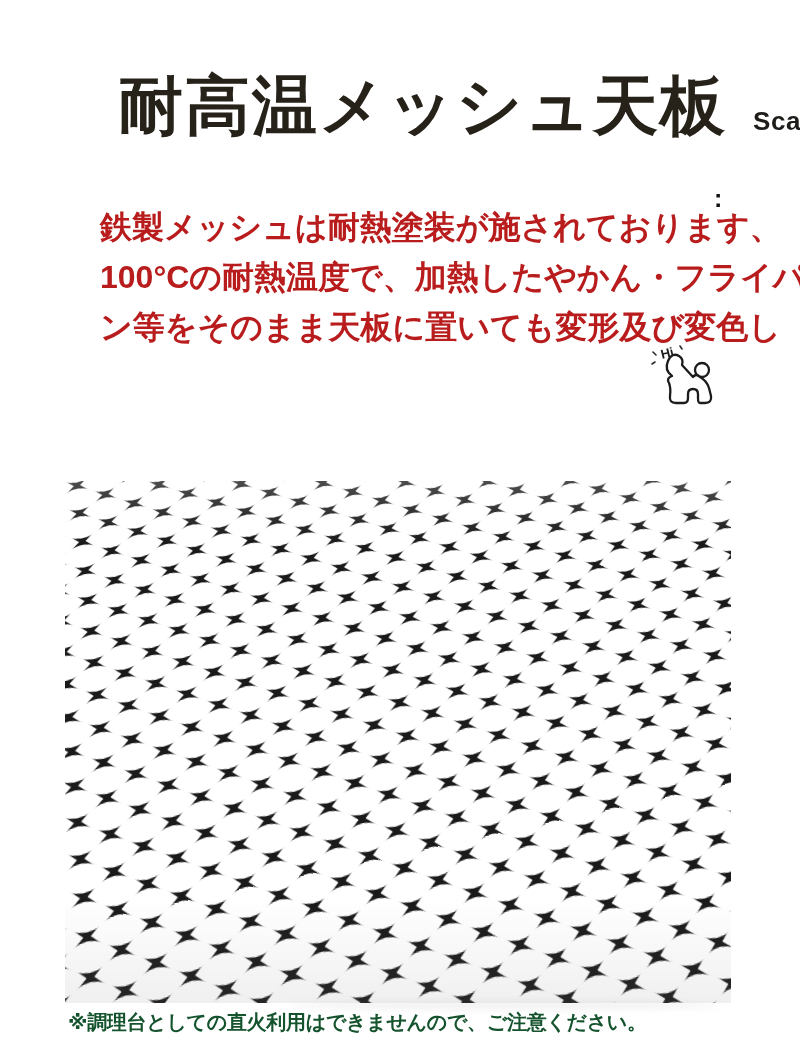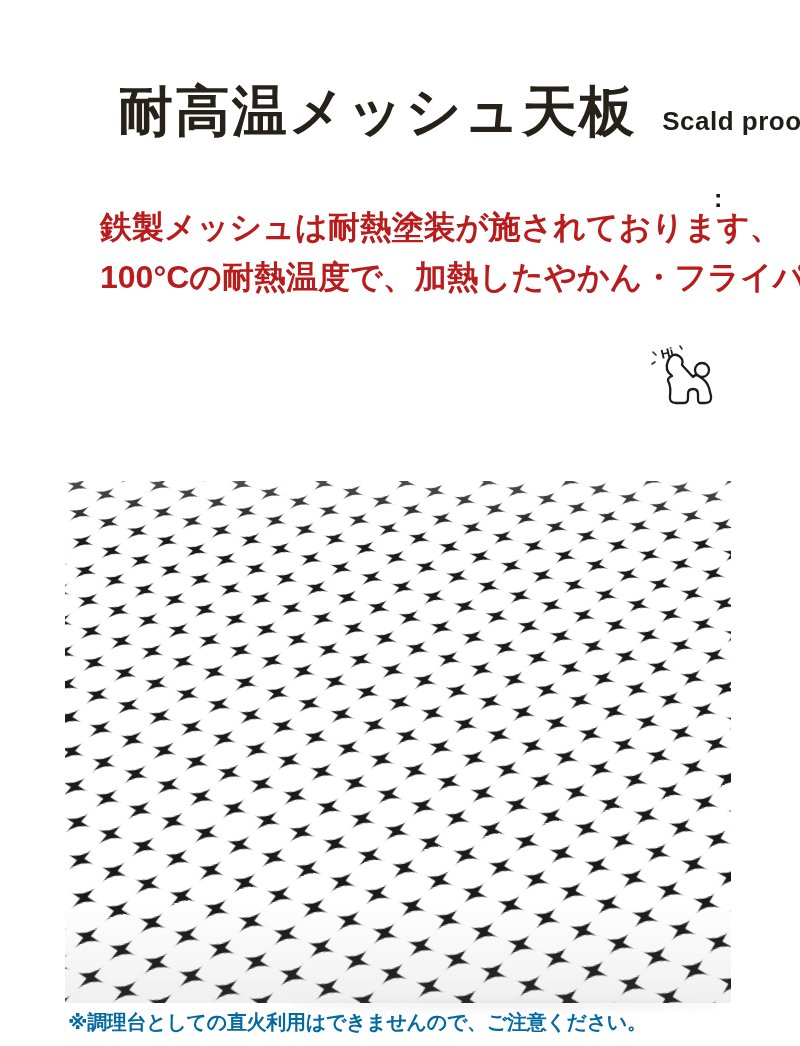--- a/index.html
+++ b/index.html
@@ -20,25 +20,26 @@
     position: absolute;
     left: 118px;
     top: 80px;
     display: flex;
     align-items: flex-end;
     gap: 26px;
     white-space: nowrap;
   }
   .page-title {
     margin: 0;
-    font-size: 55px;
+    font-size: 65px;
     line-height: 62px;
     font-weight: 700;
     letter-spacing: 2px;
     color: #272219;
+    font-family: Liberation Mono, monospace;
   }
   .page-subtitle {
     font-size: 26px;
     font-weight: 600;
     color: #1f1d1a;
     padding-bottom: 5px;
     letter-spacing: 0.5px;
   }
   .colon-mark {
     position: absolute;
@@ -104,39 +105,40 @@
     border-radius: 50%;
     filter: blur(3px);
   }
   .footnote {
     position: absolute;
     left: 68px;
     top: 1009px;
     font-size: 20px;
     font-weight: 600;
     letter-spacing: -0.3px;
-    color: #0369a1;
+    color: #14532d;
     white-space: nowrap;
   }
 </style>
 </head>
 <body>
 
 <div class="page">
 
   <div class="title-row">
     <h1 class="page-title">耐高温メッシュ天板</h1>
     <span class="page-subtitle">Scald proof</span>
   </div>
 
   <span class="colon-mark">:</span>
 
   <div class="body-text">
     <div class="line">鉄製メッシュは耐熱塗装が施されております、</div>
     <div class="line">100°Cの耐熱温度で、加熱したやかん・フライパ</div>
+    <div class="line">ン等をそのまま天板に置いても変形及び変色し</div>
   </div>
 
   <svg class="mascot" viewBox="0 0 80 75">
 
     <g stroke="#2a2a2a" stroke-width="1.6" stroke-linecap="round">
       <line x1="7" y1="16" x2="10" y2="19"></line>
       <line x1="6" y1="28" x2="9" y2="26"></line>
       <line x1="34" y1="10" x2="36" y2="13"></line>
     </g>
 

